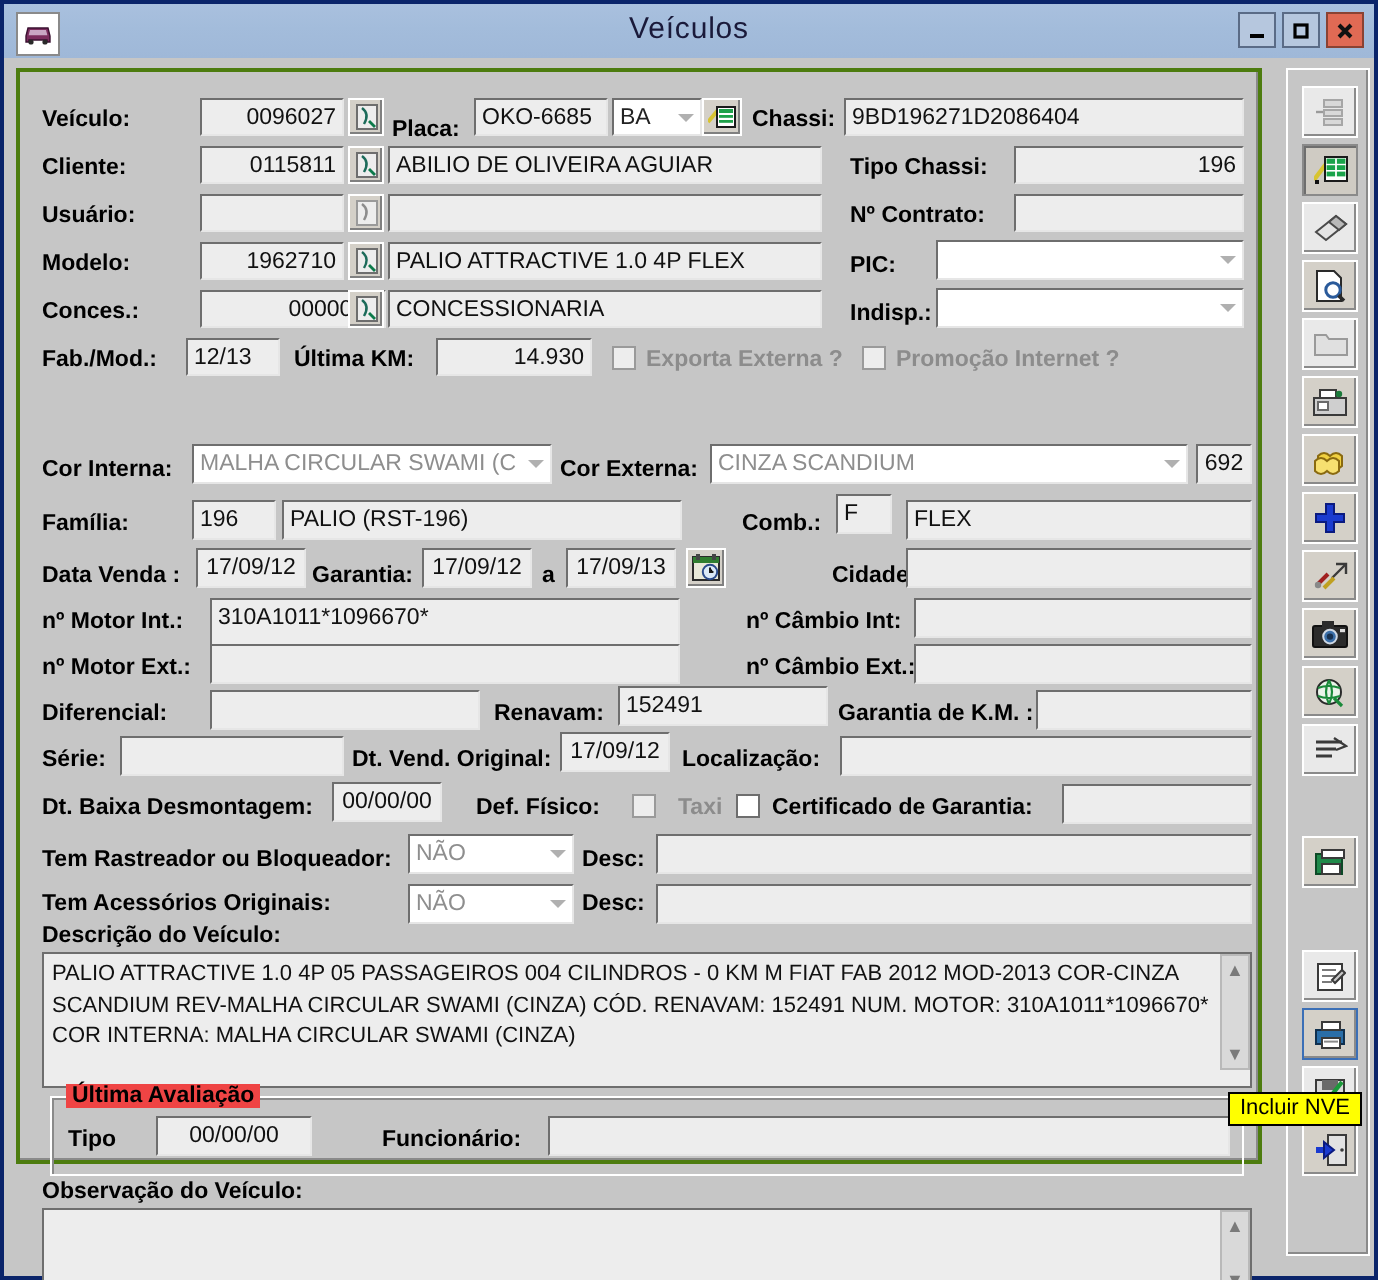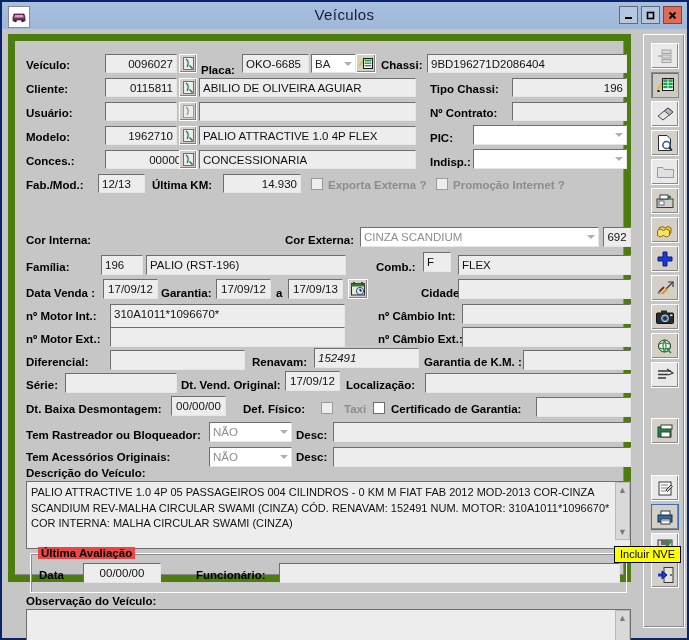--- a/index.html
+++ b/index.html
@@ -44,21 +44,21 @@
   #btn-close{right:5px;background:#e06a54;color:#1a1a1a;border-color:#8a4233;}
 
   
   #client{
     position:absolute;left:0;top:27px;right:0;bottom:0;
     background:#c6c6c6;
   }
   #main-panel{
     position:absolute;left:6px;top:5px;width:623px;height:548px;
     background:#c6c6c6;
-    border:7px solid #4d7c0f;
+    border:2px solid #4d7c0f;
     box-shadow:inset -1px -1px 0 #8a8a8a;
     box-sizing:border-box;
   }
   #side-panel{
     position:absolute;left:641px;top:5px;width:42px;height:594px;
     background:#c6c6c6;
     border:1px solid #ffffff;
     box-shadow:inset -1px -1px 0 #8a8a8a;
     box-sizing:border-box;
   }
@@ -278,20 +278,23 @@
       <div class="lbl" style="left:11px;top:137px;">Fab./Mod.:</div>
       <div class="fld" style="left:83px;top:133px;width:47px;height:19px;">12/13</div>
       <div class="lbl" style="left:137px;top:137px;">Última KM:</div>
       <div class="fld right" style="left:208px;top:133px;width:78px;height:19px;">14.930</div>
       <div class="chk dimbox" style="left:296px;top:137px;"></div>
       <div class="lbl dim" style="left:313px;top:137px;">Exporta Externa ?</div>
       <div class="chk dimbox" style="left:421px;top:137px;"></div>
       <div class="lbl dim" style="left:438px;top:137px;">Promoção Internet ?</div>
 
       <div class="lbl" style="left:11px;top:192px;">Cor Interna:</div>
+      <div class="combo" style="left:86px;top:186px;width:180px;height:20px;">
+        <span>MALHA CIRCULAR SWAMI (C</span><span class="arw"></span>
+      </div>
       <div class="lbl" style="left:270px;top:192px;">Cor Externa:</div>
       <div class="combo" style="left:345px;top:186px;width:239px;height:20px;">
         <span>CINZA SCANDIUM</span><span class="arw"></span>
       </div>
       <div class="fld center" style="left:588px;top:186px;width:28px;height:20px;">692</div>
 
       <div class="lbl" style="left:11px;top:219px;">Família:</div>
       <div class="fld" style="left:86px;top:214px;width:42px;height:20px;">196</div>
       <div class="fld" style="left:131px;top:214px;width:200px;height:20px;">PALIO (RST-196)</div>
       <div class="lbl" style="left:361px;top:219px;">Comb.:</div>
@@ -323,21 +326,21 @@
       <div class="fld" style="left:447px;top:263px;width:169px;height:20px;"></div>
 
       <div class="lbl" style="left:11px;top:291px;">nº Motor Ext.:</div>
       <div class="fld" style="left:95px;top:286px;width:235px;height:20px;"></div>
       <div class="lbl" style="left:363px;top:291px;">nº Câmbio Ext.:</div>
       <div class="fld" style="left:447px;top:286px;width:169px;height:20px;"></div>
 
       <div class="lbl" style="left:11px;top:314px;">Diferencial:</div>
       <div class="fld" style="left:95px;top:309px;width:135px;height:20px;"></div>
       <div class="lbl" style="left:237px;top:314px;">Renavam:</div>
-      <div class="fld" style="left:299px;top:307px;width:105px;height:20px;font-style:italic;">152491</div>
+      <div class="fld" style="left:299px;top:307px;width:105px;height:20px;">152491</div>
       <div class="lbl" style="left:409px;top:314px;">Garantia de K.M. :</div>
       <div class="fld" style="left:508px;top:309px;width:108px;height:20px;"></div>
 
       <div class="lbl" style="left:11px;top:337px;">Série:</div>
       <div class="fld" style="left:50px;top:332px;width:112px;height:20px;"></div>
       <div class="lbl" style="left:166px;top:337px;">Dt. Vend. Original:</div>
       <div class="fld center" style="left:270px;top:330px;width:55px;height:20px;">17/09/12</div>
       <div class="lbl" style="left:331px;top:337px;">Localização:</div>
       <div class="fld" style="left:410px;top:332px;width:206px;height:20px;"></div>
 
@@ -366,21 +369,21 @@
 
       <div class="lbl" style="left:11px;top:425px;">Descrição do Veículo:</div>
       <div class="txtarea" style="left:11px;top:440px;width:605px;height:68px;padding-right:19px;">PALIO ATTRACTIVE 1.0 4P 05 PASSAGEIROS 004 CILINDROS - 0 KM M FIAT FAB 2012 MOD-2013 COR-CINZA SCANDIUM REV-MALHA CIRCULAR SWAMI (CINZA) CÓD. RENAVAM: 152491 NUM. MOTOR: 310A1011*1096670* COR INTERNA: MALHA CIRCULAR SWAMI (CINZA)</div>
       <div class="sb" style="left:600px;top:441px;height:58px;">
         <div class="ar up">▲</div>
         <div class="ar dn">▼</div>
       </div>
 
       <div class="grp" style="left:15px;top:512px;width:597px;height:40px;"></div>
       <div class="grp-title" style="left:23px;top:506px;">Última Avaliação</div>
-      <div class="lbl" style="left:24px;top:527px;">Data</div>
+      <div class="lbl" style="left:24px;top:527px;">Tipo</div>
       <div class="fld center" style="left:68px;top:522px;width:78px;height:20px;">00/00/00</div>
       <div class="lbl" style="left:181px;top:527px;">Funcionário:</div>
       <div class="fld" style="left:264px;top:522px;width:341px;height:20px;"></div>
 
       <div class="lbl" style="left:11px;top:553px;">Observação do Veículo:</div>
       <div class="txtarea" style="left:11px;top:568px;width:605px;height:45px;padding-right:19px;"></div>
       <div class="sb" style="left:600px;top:569px;height:43px;">
         <div class="ar up">▲</div>
         <div class="ar dn">▼</div>
       </div>

